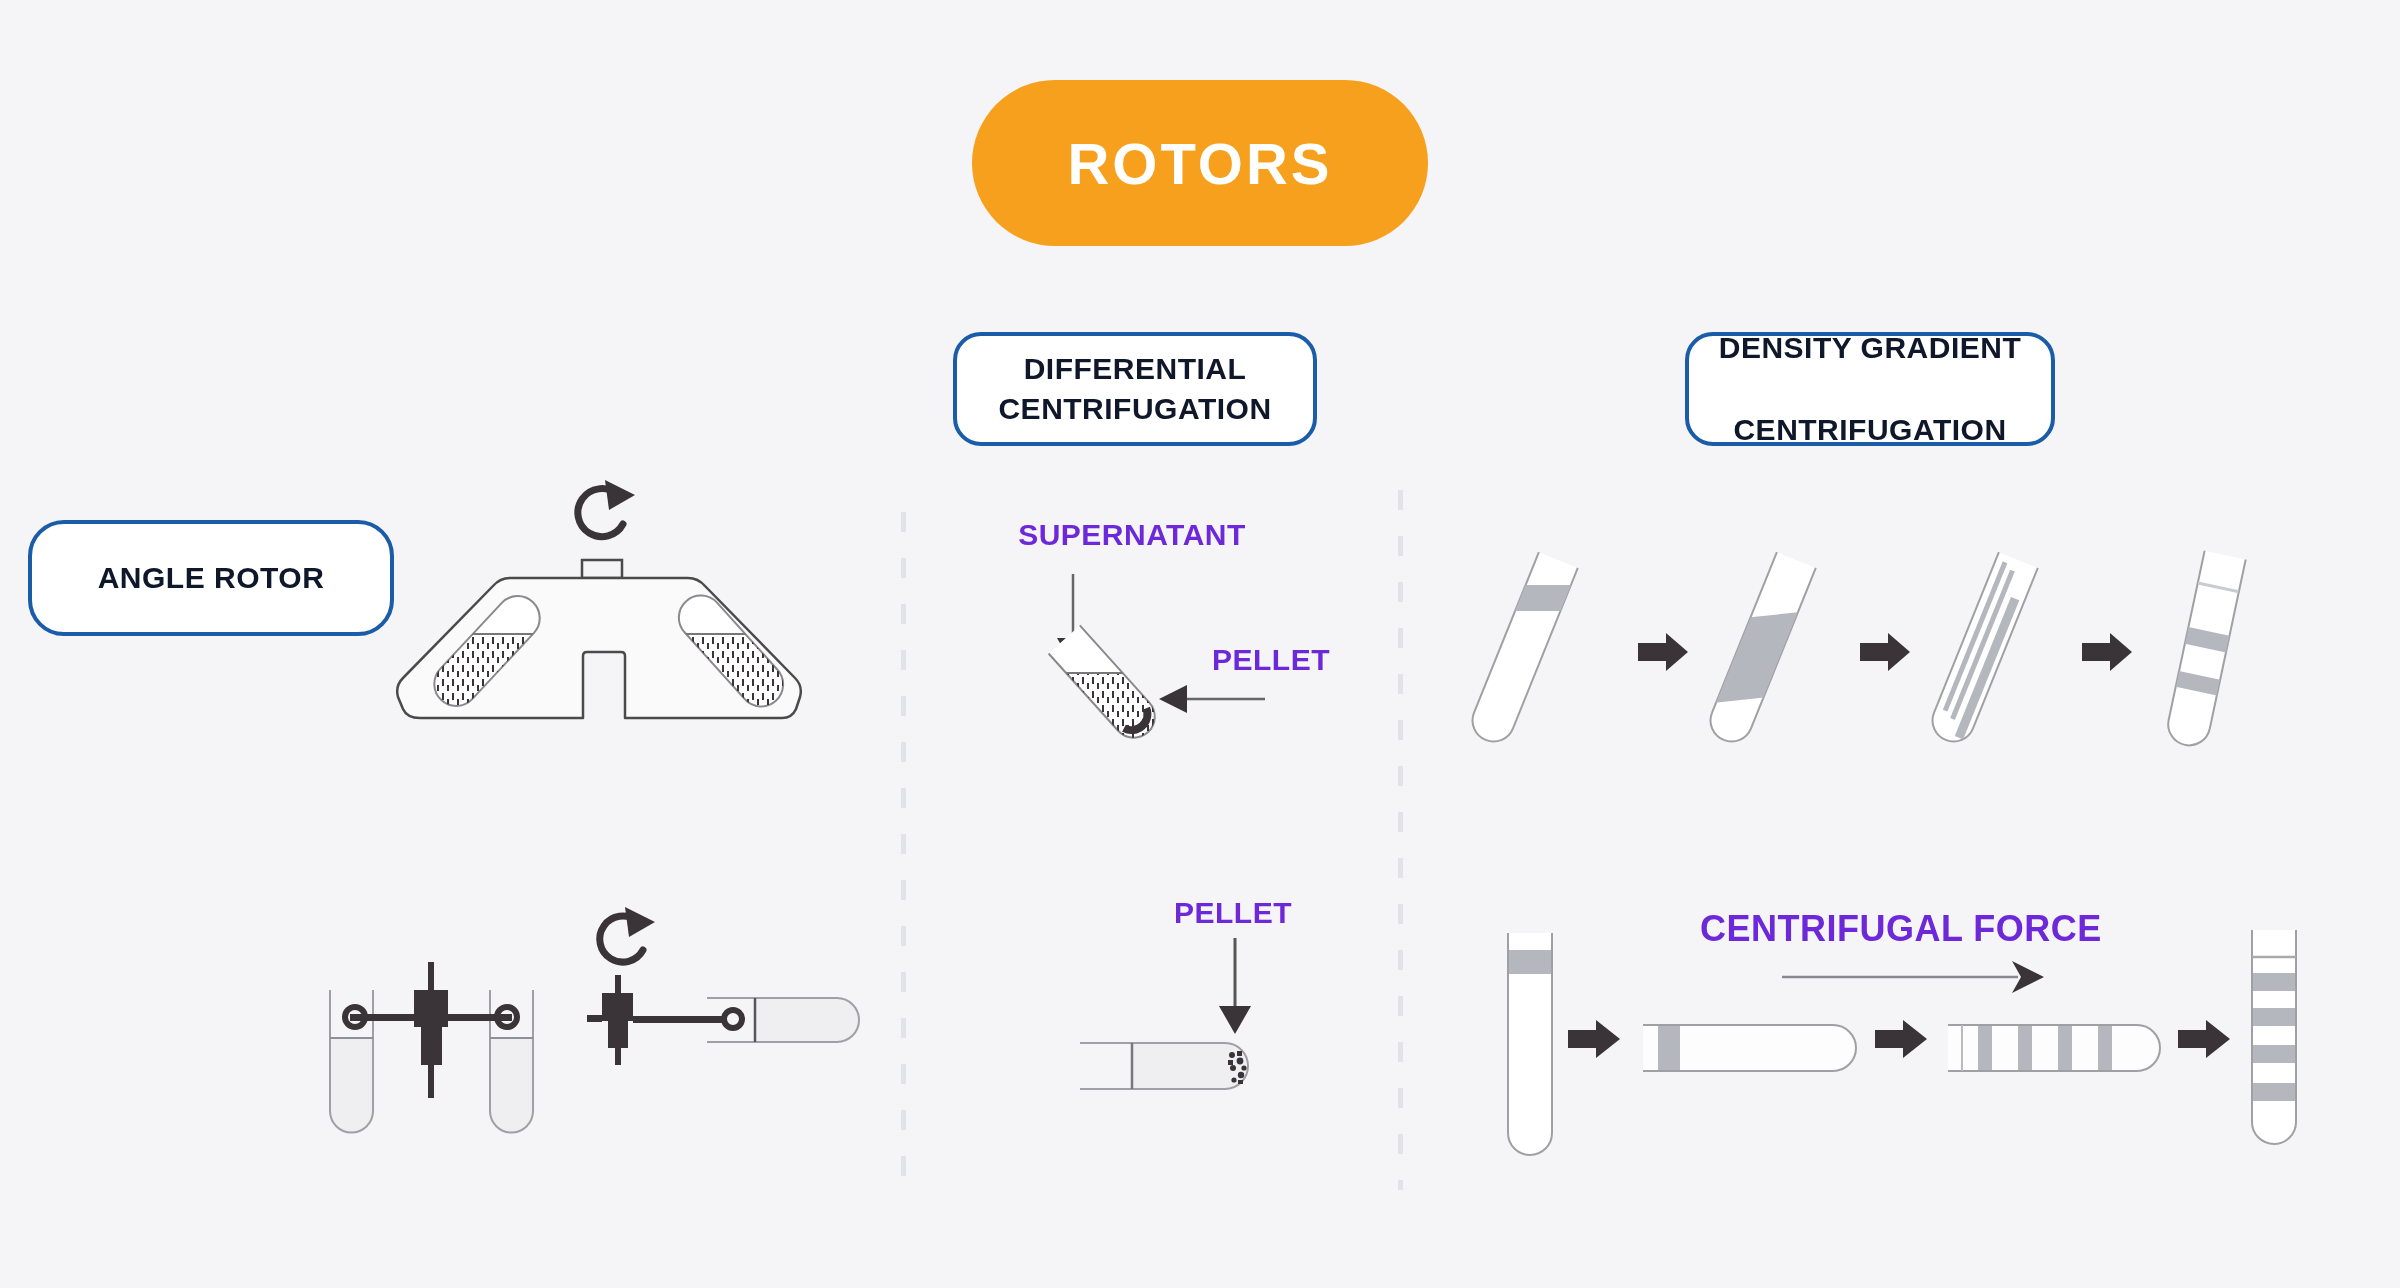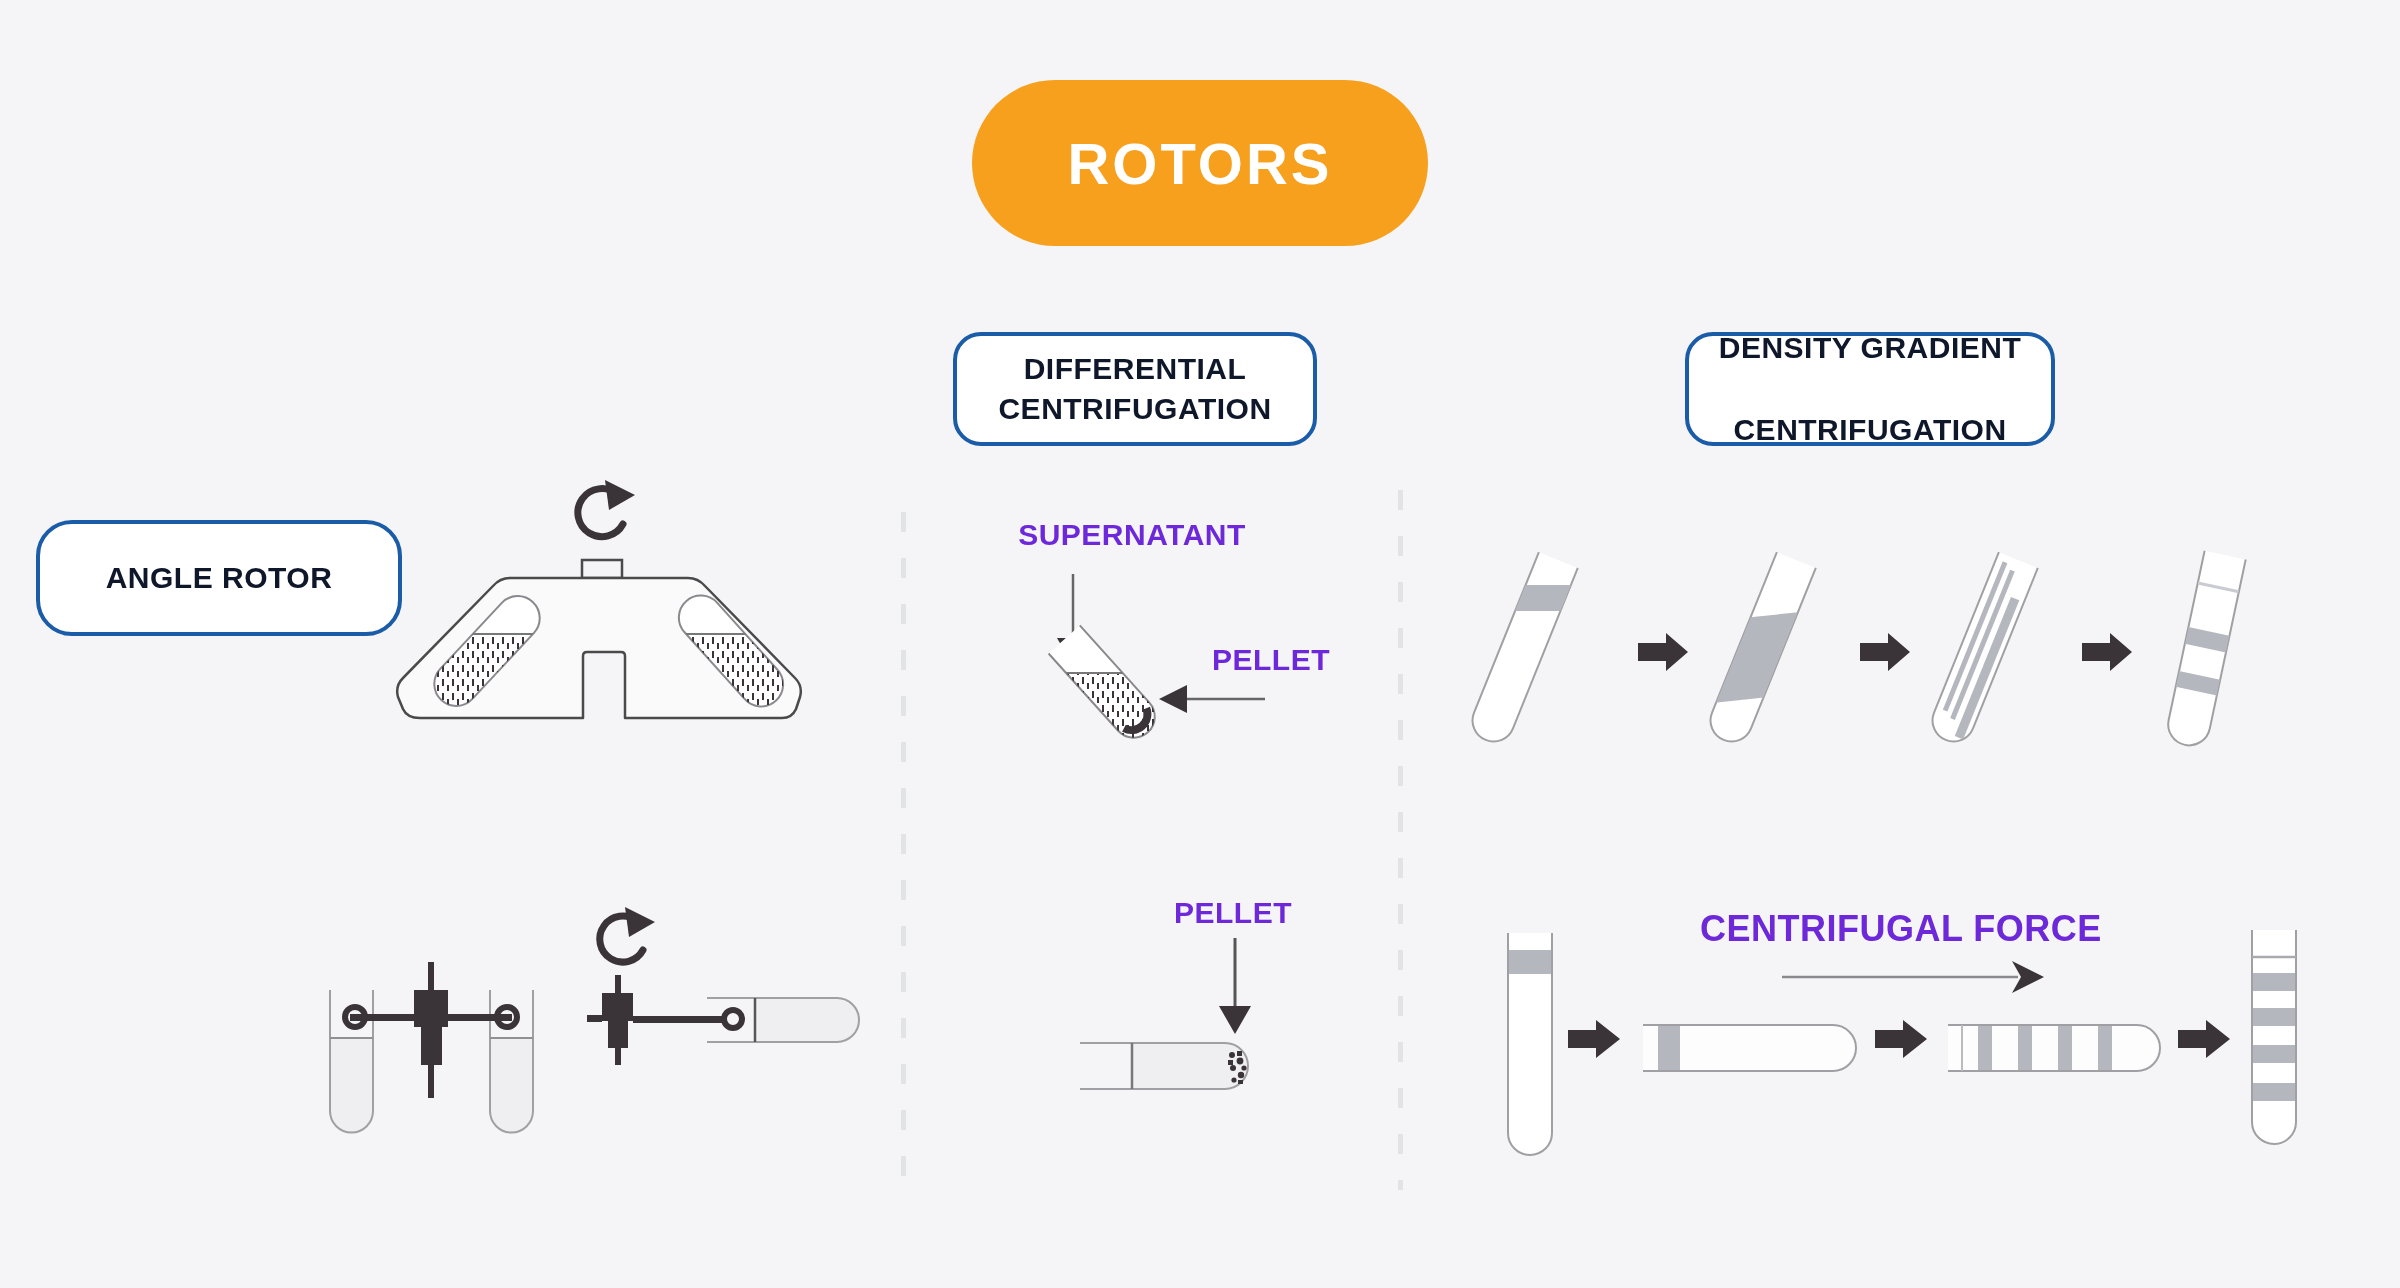--- a/index.html
+++ b/index.html
@@ -7,21 +7,21 @@
          font-family:Liberation Sans, sans-serif;}
   .abs{position:absolute;}
   .title-badge{left:972px;top:80px;width:456px;height:166px;background:#F7A01D;border-radius:83px;
                display:flex;align-items:center;justify-content:center;}
   .title-badge span{color:#FFFFFF;font-size:58px;font-weight:bold;letter-spacing:3px;}
   .pill{background:#FFFFFF;border:4px solid #1B5CA8;display:flex;flex-direction:column;
         align-items:center;justify-content:center;color:#1B5CA8;font-weight:bold;}
   .pill span{color:#0f172a;font-weight:bold;font-size:30px;line-height:1.32;letter-spacing:.5px;white-space:nowrap;}
   .hdr-diff{left:953px;top:332px;width:356px;height:106px;border-radius:28px;}
   .hdr-dens{left:1685px;top:332px;width:362px;height:106px;border-radius:28px;gap:42px;}
-  .lbl-angle{left:36px;top:520px;width:358px;height:108px;border-radius:36px;}
+  .lbl-angle{left:28px;top:520px;width:358px;height:108px;border-radius:36px;}
   .lbl-swing{left:32px;top:840px;width:358px;height:108px;border-radius:36px;}
   .divider{width:5px;background:repeating-linear-gradient(to bottom,#E2E3E7 0 20px,rgba(0,0,0,0) 20px 46px);}
   .div1{left:901px;top:512px;height:672px;}
   .div2{left:1398px;top:490px;height:700px;}
   .anno{color:#6d28d9;font-weight:bold;font-size:30px;letter-spacing:.5px;white-space:nowrap;}
   .anno.center{text-align:center;}
   .cforce{left:1700px;top:908px;width:400px;text-align:center;font-size:36px;}
   .sup{left:1012px;top:518px;width:240px;text-align:center;}
   .pel1{left:1212px;top:643px;}
   .pel2{left:1172px;top:896px;width:122px;text-align:center;}

